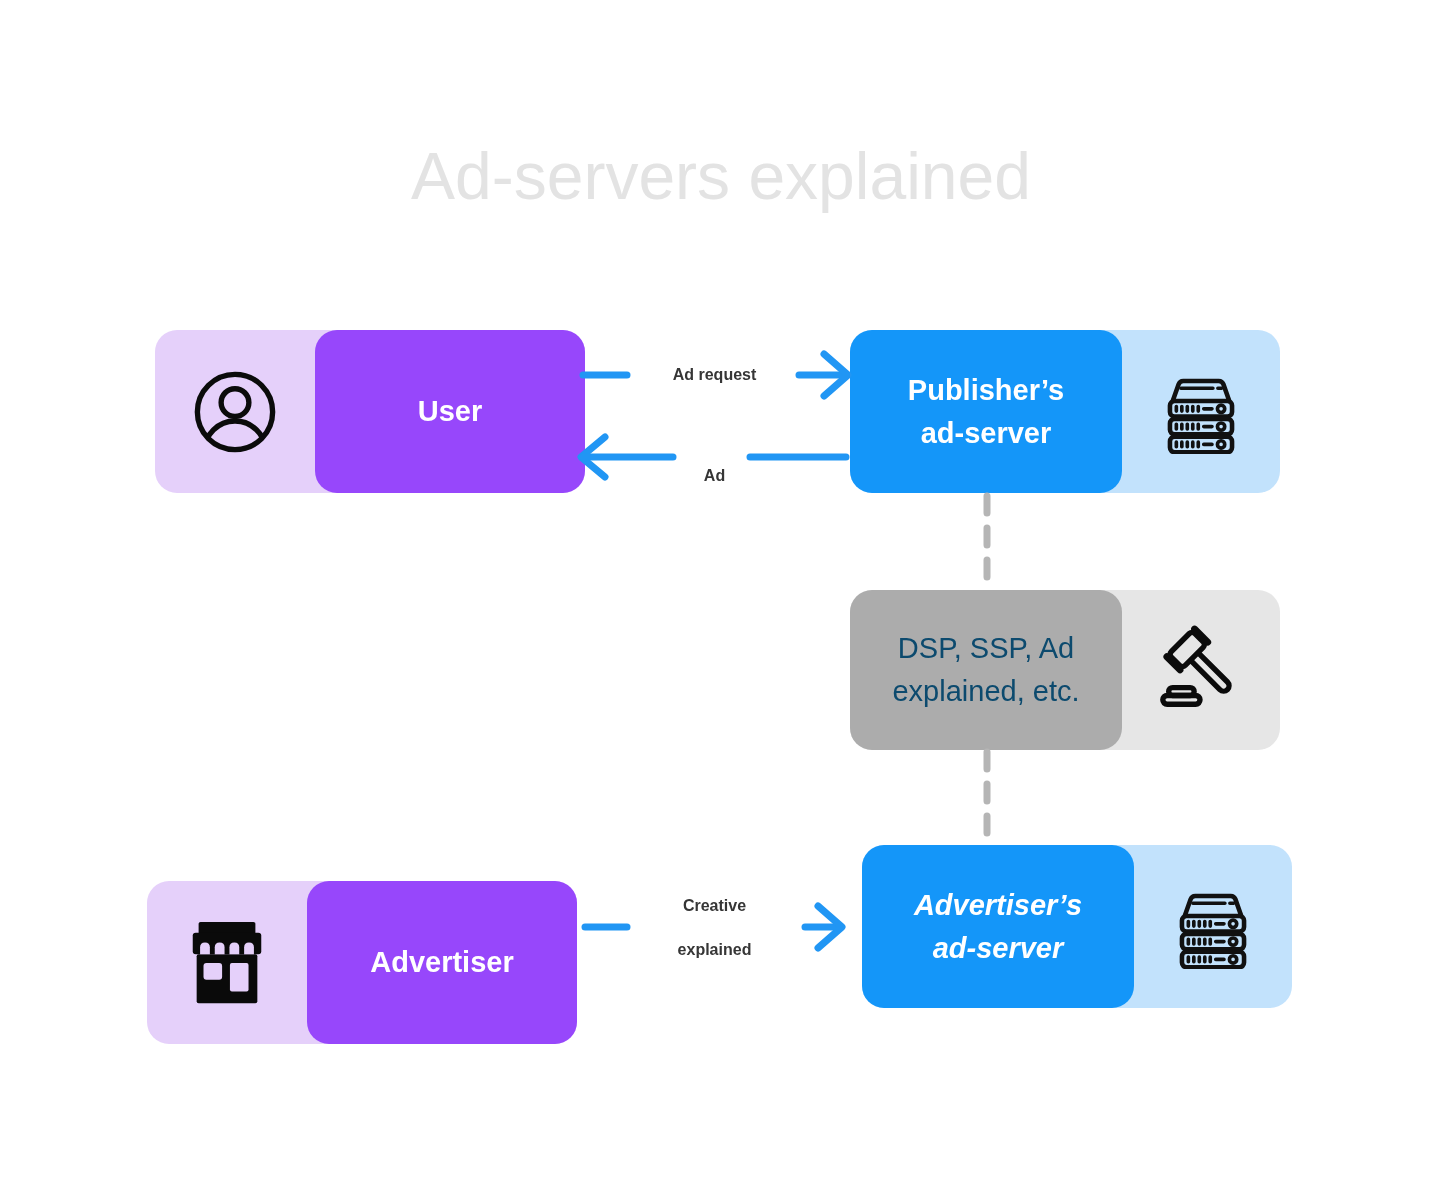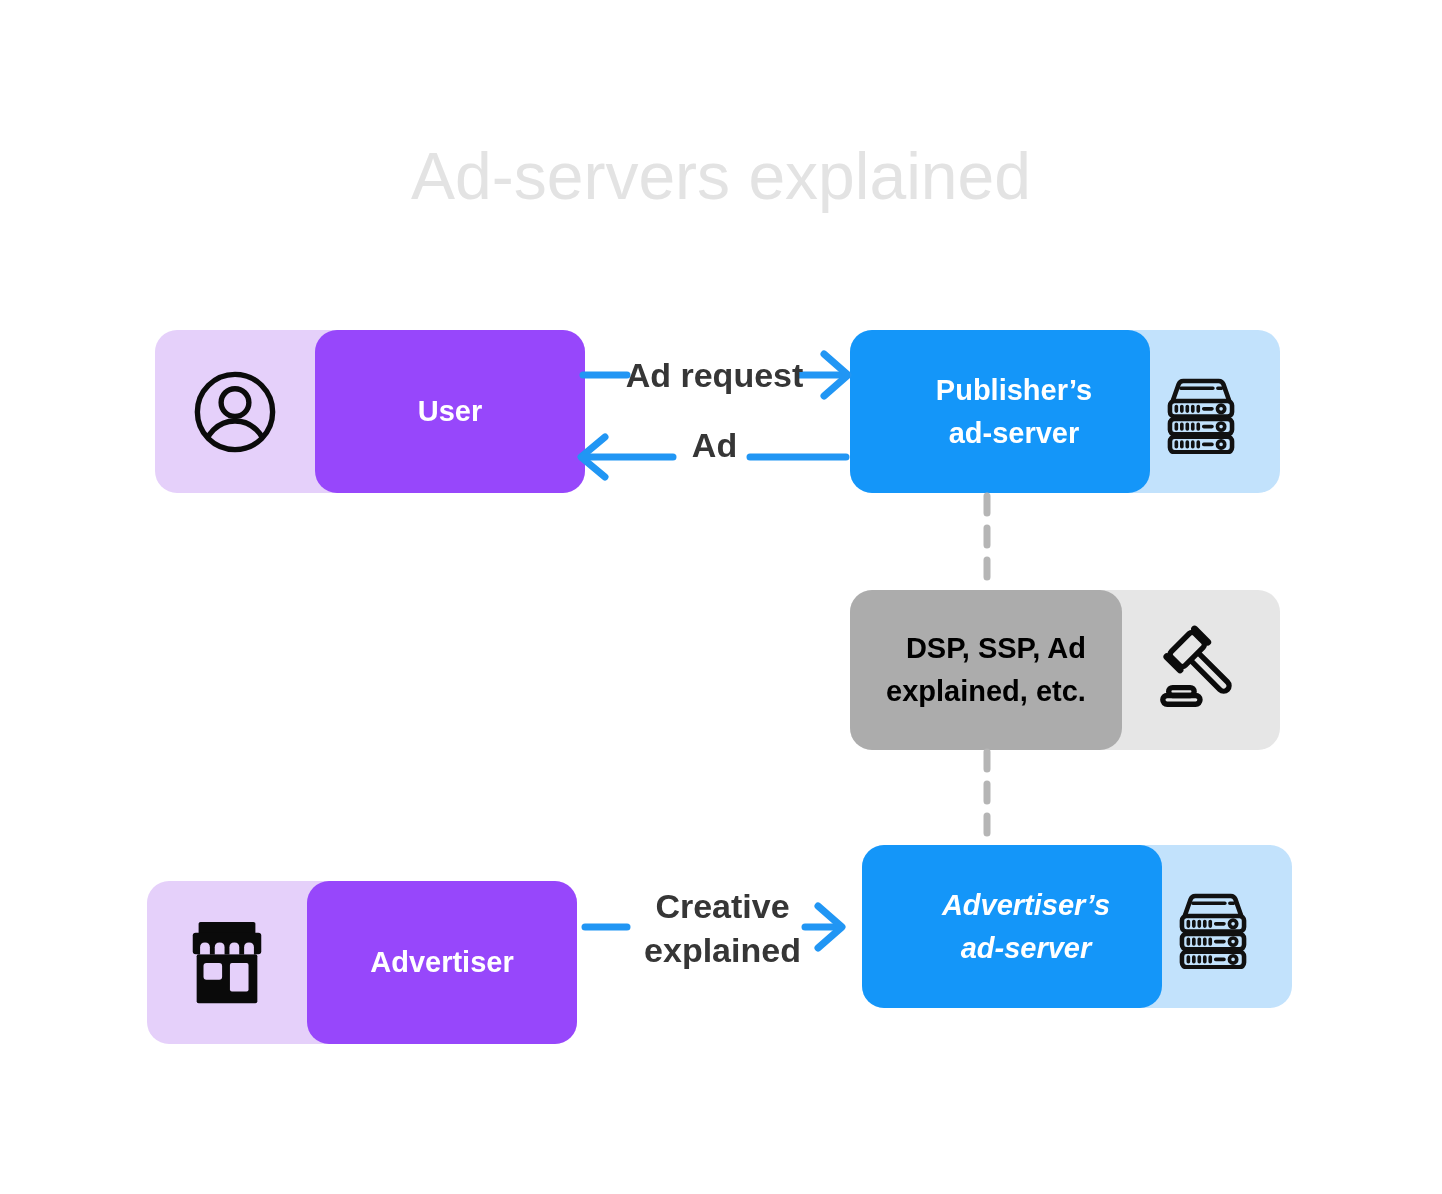--- a/index.html
+++ b/index.html
@@ -16,37 +16,37 @@
   .pale{position:absolute;inset:0;border-radius:22px;}
   .pale.purple{background:var(--purple-light,#e5d0fa);}
   .pale.blue{background:var(--blue-light,#c2e2fc);}
   .pale.gray{background:var(--gray-light,#e6e6e6);}
   .solid{
     position:absolute;top:0;height:163px;border-radius:22px;
     display:flex;align-items:center;justify-content:center;text-align:center;
   }
   .dsp-row .solid{height:160px;}
   .solid.purple{left:160px;width:270px;background:var(--purple,#9747fb);}
-  .solid.blue{left:0;width:272px;background:var(--blue,#1496f9);padding-left:28px;}
+  .solid.blue{left:0;width:272px;background:var(--blue,#1496f9);}
   .solid.graybox{left:0;width:272px;background:var(--gray,#acacac);}
   .node-label{color:#fff;font-size:29px;font-weight:bold;line-height:43px;}
   .node-label.two{display:flex;flex-direction:column;align-items:center;}
-  .node-label.dark{color:#000000;font-weight:700;align-items:flex-end;}
+  .node-label.dark{color:#0c4a6e;font-weight:400;}
   .icon-cell{
     position:absolute;top:0;height:100%;width:160px;
     display:flex;align-items:center;justify-content:center;
   }
   .icon-cell.left{left:0;}
   .icon-cell.right{right:0;width:158px;}
   .icon{display:flex;align-items:center;justify-content:center;}
   .arrow{position:absolute;overflow:visible;}
   .arrow path{fill:none;stroke:var(--arrow-blue,#2196f4);stroke-width:7;stroke-linecap:round;stroke-linejoin:round;}
   .alabel{
     position:absolute;display:flex;align-items:center;justify-content:center;
-    font-size:34px;font-weight:bold;color:#363636;text-align:center;
+    font-size:16px;font-weight:bold;color:#363636;text-align:center;
   }
   .alabel.two{flex-direction:column;line-height:44px;}
   .connector{position:absolute;overflow:visible;}
   .connector line{stroke:var(--connector-gray,#b5b5b5);stroke-width:7;stroke-linecap:round;stroke-dasharray:17 15;}
 </style>
 </head>
 <body>
 
 <div class="canvas">
 
@@ -182,28 +182,28 @@
     <path d="M222 24 H266"></path>
     <path d="M247 3 L271 24 L247 45"></path>
   </svg>
   <div class="alabel" style="left:577px;top:351px;width:275px;height:48px;">Ad request</div>
 
   <svg class="arrow" style="left:577px;top:433px;" width="277" height="48" viewBox="0 0 277 48">
     <path d="M28 4 L4 24 L28 44"></path>
     <path d="M6 24 H96"></path>
     <path d="M173 24 H269"></path>
   </svg>
-  <div class="alabel" style="left:577px;top:421px;width:275px;height:48px;">Ad</div>
+  <div class="alabel" style="left:577px;top:452px;width:275px;height:48px;">Ad</div>
 
   <svg class="arrow" style="left:577px;top:903px;" width="277" height="48" viewBox="0 0 277 48">
     <path d="M8 24 H50"></path>
     <path d="M228 24 H262"></path>
     <path d="M241 3 L265 24 L241 45"></path>
   </svg>
-  <div class="alabel two" style="left:577px;top:884px;width:275px;height:88px;padding-left:8px;">
+  <div class="alabel two" style="left:577px;top:884px;width:275px;height:88px;">
     <span>Creative</span>
     <span>explained</span>
   </div>
 
   <svg class="connector" style="left:980px;top:490px;" width="14" height="104" viewBox="0 0 14 104">
     <line x1="7" y1="6" x2="7" y2="98"></line>
   </svg>
   <svg class="connector" style="left:980px;top:746px;" width="14" height="103" viewBox="0 0 14 103">
     <line x1="7" y1="6" x2="7" y2="97"></line>
   </svg>

